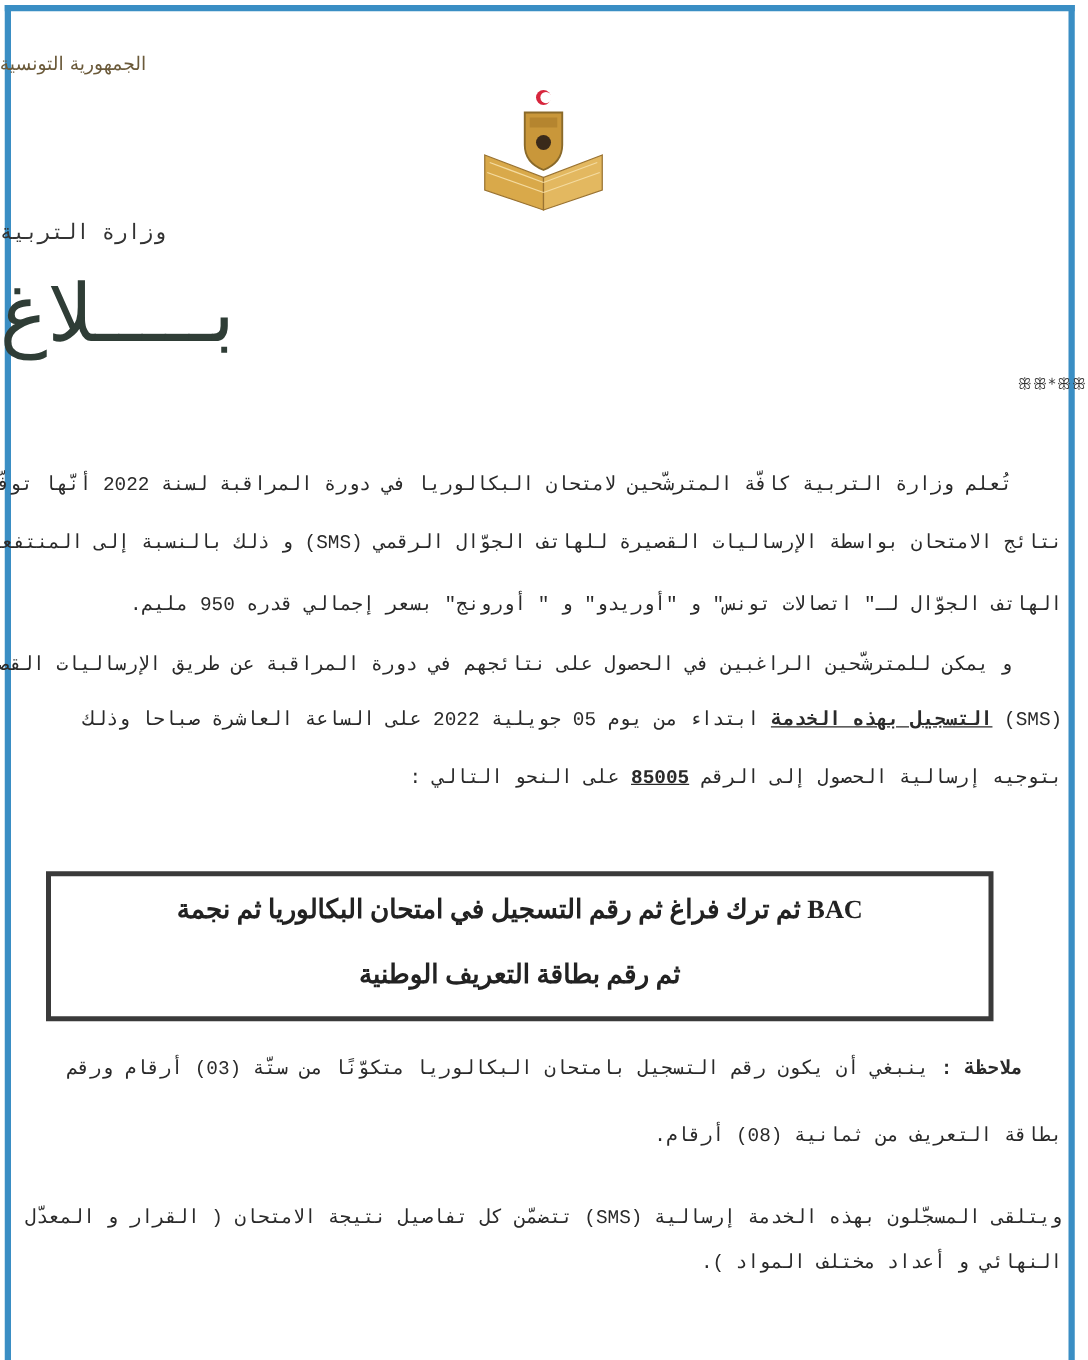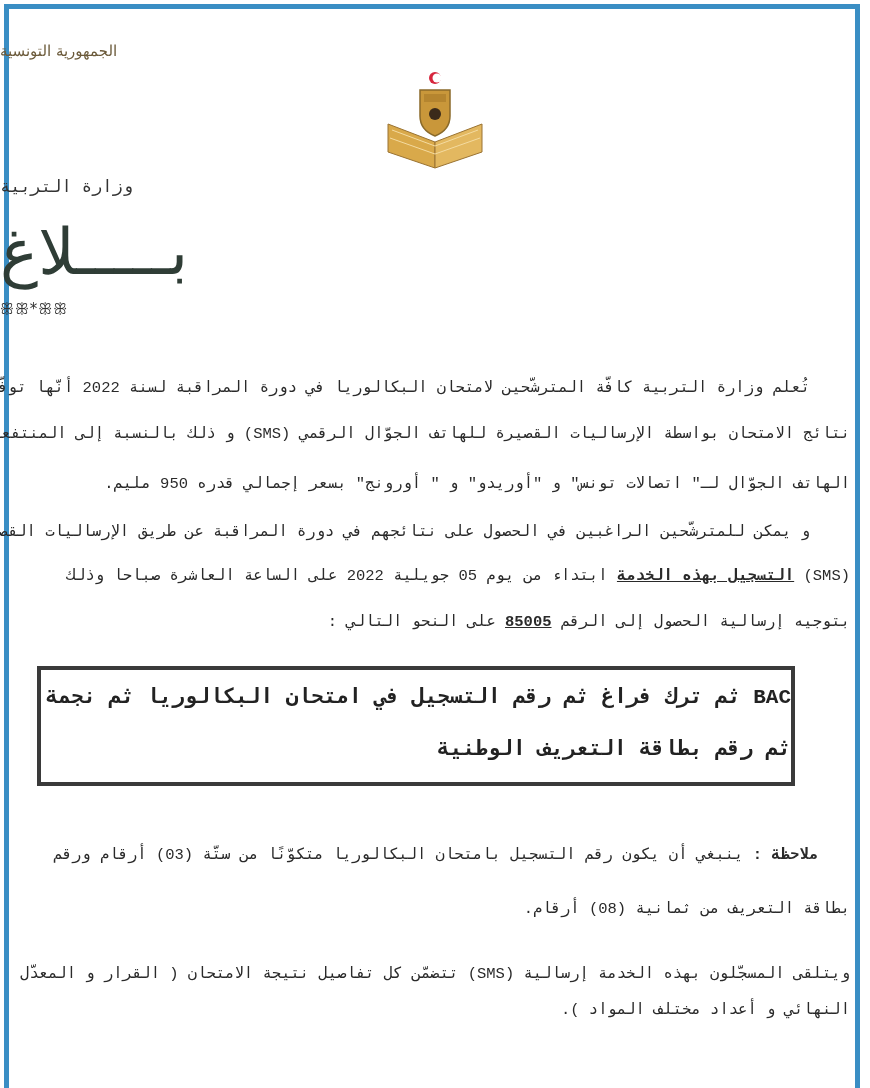--- a/index.html
+++ b/index.html
@@ -66,50 +66,50 @@
       font-size: 64px;
       color: #2f3d36;
       line-height: 80px;
       letter-spacing: 2px;
     }
     .ornament {
       position: absolute;
       left: 0;
       right: 0;
       top: 300px;
-      text-align: left;
+      text-align: right;
       font-family: "DejaVu Sans", sans-serif;
-      font-size: 15px;
+      font-size: 12px;
       color: #333;
       letter-spacing: 1px;
     }
     .body-text {
       position: absolute;
       right: 20px;
       left: 20px;
       font-family: Liberation Mono, monospace;
       font-size: 15.5px;
       line-height: 20px;
       color: #2a2a2a;
       text-align: right;
       white-space: nowrap;
     }
     .line { position: absolute; right: 0; left: 0; }
     .u { text-decoration: underline; }
     .b { font-weight: bold; }
     .boxed {
       position: absolute;
       left: 37px;
-      top: 666px;
+      top: 697px;
       width: 758px;
       height: 120px;
       border: 4px solid #3a3a3a;
       box-sizing: border-box;
-      text-align: right;
-      font-family: Liberation Mono, monospace;
+      text-align: center;
+      font-family: Liberation Serif, serif;
       font-size: 21px;
       font-weight: bold;
       color: #222;
     }
     .boxed .l1 { position: absolute; left: 0; right: 0; top: 14px; }
     .boxed .l2 { position: absolute; left: 0; right: 0; top: 66px; }
     .note-label { font-weight: bold; margin-top: 12px; }
   </style>
 </head>
 <body>

